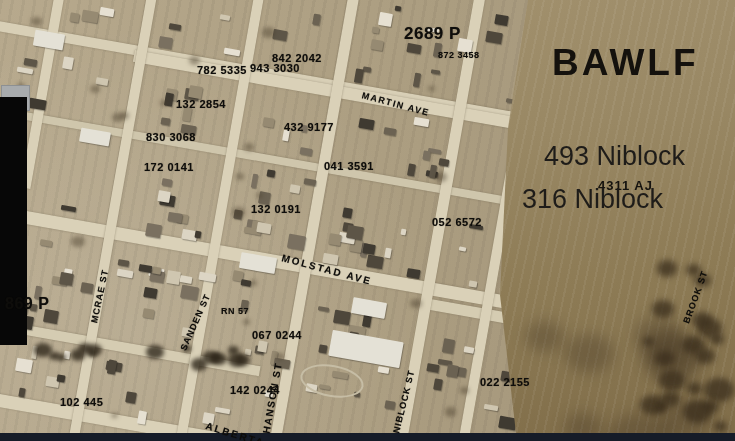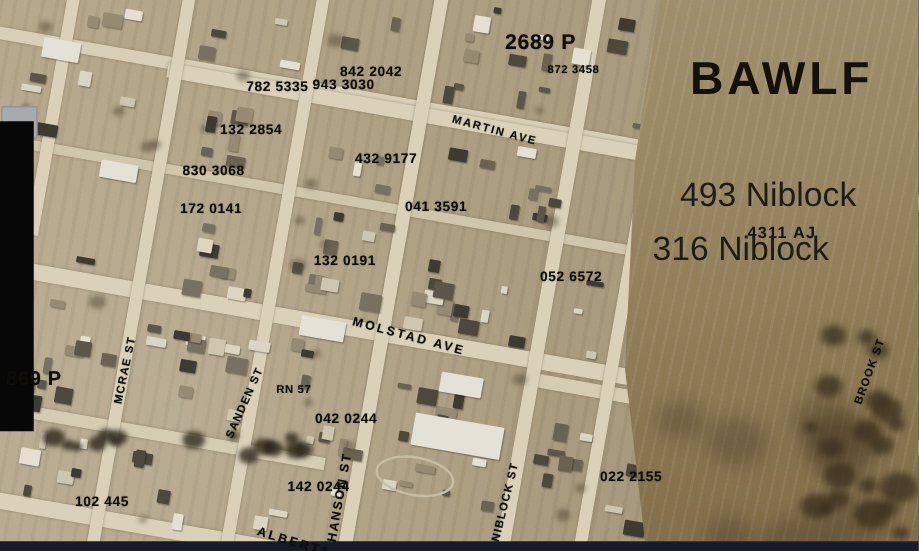--- a/index.html
+++ b/index.html
@@ -312,21 +312,21 @@
       <div class="map-label" style="left: 438px; top: 50px; font-size: 9px; letter-spacing: 0.5px;">872 3458</div>
       <div class="map-label" style="left: 176px; top: 98px; font-size: 11px; letter-spacing: 0.5px;">132 2854</div>
       <div class="map-label" style="left: 284px; top: 121px; font-size: 11px; letter-spacing: 0.5px;">432 9177</div>
       <div class="map-label" style="left: 146px; top: 131px; font-size: 11px; letter-spacing: 0.5px;">830 3068</div>
       <div class="map-label" style="left: 134px; top: 161px; font-size: 11px; letter-spacing: 0.5px; margin-left: 10px;">172 0141</div>
       <div class="map-label" style="left: 324px; top: 160px; font-size: 11px; letter-spacing: 0.5px;">041 3591</div>
       <div class="map-label" style="left: 251px; top: 203px; font-size: 11px; letter-spacing: 0.5px;">132 0191</div>
       <div class="map-label" style="left: 432px; top: 216px; font-size: 11px; letter-spacing: 0.5px;">052 6572</div>
       <div class="map-label" style="left: 5px; top: 295px; font-size: 16px; letter-spacing: 0.5px;">869 P</div>
       <div class="map-label" style="left: 221px; top: 306px; font-size: 9px; letter-spacing: 0.5px;">RN 57</div>
-      <div class="map-label" style="left: 252px; top: 329px; font-size: 11px; letter-spacing: 0.5px;">042 0244</div>
+      <div class="map-label" style="left: 252px; top: 329px; font-size: 11px; letter-spacing: 0.5px;">067 0244</div>
       <div class="map-label" style="left: 230px; top: 384px; font-size: 11px; letter-spacing: 0.5px;">142 0244</div>
       <div class="map-label" style="left: 60px; top: 396px; font-size: 11px; letter-spacing: 0.5px;">102 445</div>
       <div class="map-label" style="left: 480px; top: 376px; font-size: 11px; letter-spacing: 0.5px;">022 2155</div>
     </div>
   <div class="title" style="left:552px;top:42px;">BAWLF</div>
   <div class="layer" id="listing-labels-layer">
       <div class="listing" style="left: 544px; top: 141px; font-size: 27px; font-weight: 400;">493 Niblock</div>
       <div class="listing" style="left: 598px; top: 178px; font-size: 13px; font-weight: 700; letter-spacing: 1px; color: rgb(21, 19, 15);">4311 AJ</div>
       <div class="listing" style="left: 522px; top: 184px; font-size: 27px; font-weight: 400;">316 Niblock</div>
     </div>

